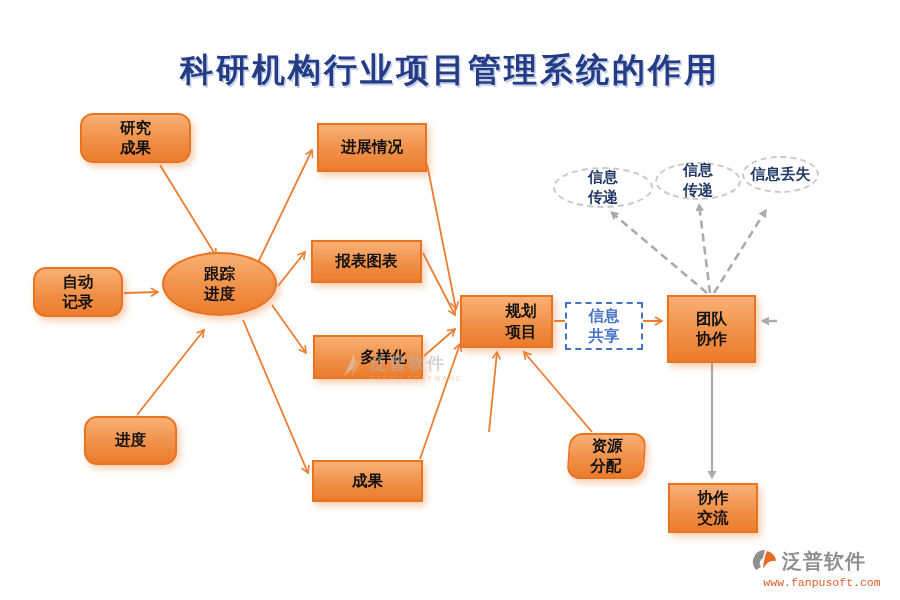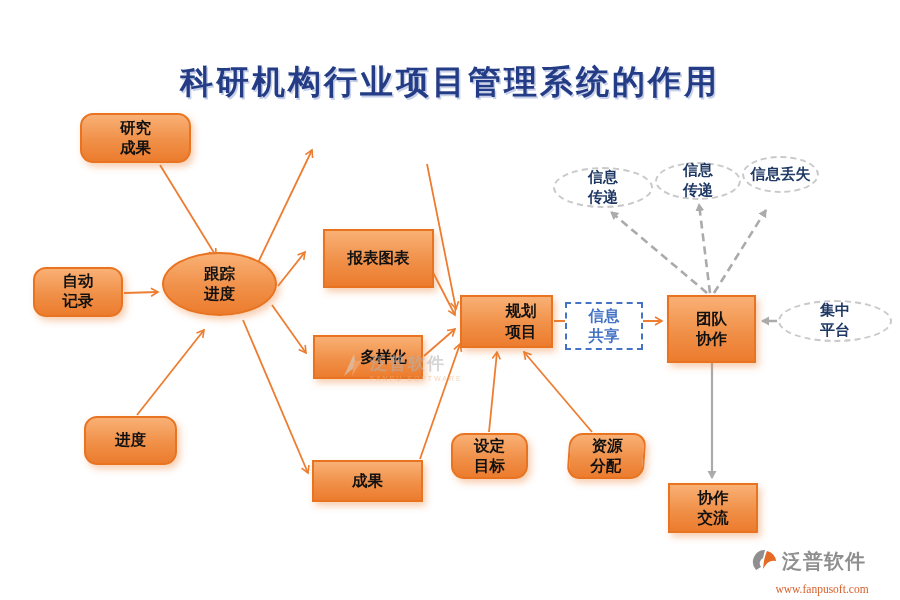--- a/index.html
+++ b/index.html
@@ -4,21 +4,20 @@
 <style>
   html,body{margin:0;padding:0;background:#ffffff;}
   #stage{
     position:relative;width:900px;height:600px;background:#ffffff;overflow:hidden;
     font-family:"Liberation Serif","DejaVu Serif",serif;
   }
   .title{
     position:absolute;left:0;top:48px;width:900px;text-align:center;
     font-size:33px;font-weight:bold;color:#233c85;letter-spacing:3px;
     text-shadow:1.5px 1.5px 0 rgba(130,150,205,0.45);
-    margin-top:12px;
   }
   .node{
     position:absolute;display:flex;align-items:center;justify-content:center;
     text-align:center;font-weight:bold;color:#111;font-size:15.5px;line-height:1.32;
     box-sizing:border-box;white-space:pre-line;
   }
   .ofill{
     background:linear-gradient(180deg,#f9b075 0%,#f09048 55%,#ec7c2e 100%);
     border:2px solid #e87421;
     box-shadow:3px 4px 7px rgba(237,125,49,0.38);
@@ -38,21 +37,21 @@
     opacity:0.55;pointer-events:none;
   }
   .wm-center .wm-txt{display:flex;flex-direction:column;}
   .wm-center .wm-cn{font-size:17px;font-weight:bold;color:#b3b3b3;letter-spacing:2px;}
   .wm-center .wm-en{font-size:7px;color:#f0b080;letter-spacing:2px;font-family:"Liberation Sans",sans-serif;}
   .logo{
     position:absolute;left:752px;top:548px;width:140px;display:flex;flex-wrap:wrap;
     align-items:center;
   }
   .logo .logo-cn{font-size:20px;font-weight:bold;color:#8f8f8f;letter-spacing:1px;}
-  .logo .logo-url{width:100%;text-align:center;font-size:11.5px;color:#d9602c;font-family:Liberation Serif, serif;margin-top:8px;}
+  .logo .logo-url{width:100%;text-align:center;font-size:11.5px;color:#d9602c;font-family:Liberation Mono, monospace;margin-top:1px;}
 </style>
 </head>
 <body>
 
 <div id="stage">
 
   <svg class="layer" width="900" height="600">
     <defs>
       <marker id="oarrow" markerWidth="11" markerHeight="11" refX="8" refY="5" orient="auto" markerUnits="userSpaceOnUse">
         <path d="M1,1 L8,5 L1,9" fill="none" stroke="#ed7d31" stroke-width="1.6"></path>
@@ -82,48 +81,45 @@
     <line x1="714" y1="293" x2="766" y2="210" stroke="#ababab" stroke-width="2.6" stroke-dasharray="8 5" marker-end="url(#garrow)"></line>
     <line x1="777" y1="321" x2="762" y2="321" stroke="#ababab" stroke-width="2.6" stroke-dasharray="8 5" marker-end="url(#garrow)"></line>
 
     <line x1="712" y1="350" x2="712" y2="478" stroke="#ababab" stroke-width="2.2" marker-end="url(#garrow)"></line>
   </svg>
 
   <div class="title">科研机构行业项目管理系统的作用</div>
 
   <div class="node ofill round" style="left:80px;top:113px;width:111px;height:50px;">研究
 成果</div>
-  <div class="node ofill round" style="left:33px;top:267px;width:90px;height:50px;font-family:Liberation Mono, monospace;">自动
+  <div class="node ofill round" style="left:33px;top:267px;width:90px;height:50px;">自动
 记录</div>
   <div class="node ofill ellipse" style="left:162px;top:252px;width:115px;height:64px;">跟踪
 进度</div>
   <div class="node ofill round" style="left:84px;top:416px;width:93px;height:49px;">进度</div>
 
-  <div class="node ofill" style="left:311px;top:229px;width:111px;height:59px;margin-left:12px;">报表图表</div>
+  <div class="node ofill" style="left:317px;top:123px;width:110px;height:49px;">进展情况</div>
+  <div class="node ofill" style="left:311px;top:240px;width:111px;height:43px;">报表图表</div>
   <div class="node ofill" style="left:313px;top:335px;width:110px;height:44px;padding-left:31px;">多样化</div>
   <div class="node ofill" style="left:312px;top:460px;width:111px;height:42px;">成果</div>
 
   <div class="node ofill" style="left:460px;top:295px;width:93px;height:53px;padding-left:29px;">规划
 项目</div>
   <div class="node dashed-blue" style="left:565px;top:302px;width:78px;height:48px;">信息
 共享</div>
   <div class="node ofill" style="left:667px;top:295px;width:89px;height:68px;">团队
 协作</div>
 
   <div class="node dashed-ellipse" style="left:553px;top:167px;width:100px;height:41px;">信息
 传递</div>
   <div class="node dashed-ellipse" style="left:655px;top:162px;width:86px;height:38px;">信息
 传递</div>
   <div class="node dashed-ellipse" style="left:742px;top:156px;width:77px;height:37px;">信息丢失</div>
 
-  <div class="node dashed-ellipse" style="left:778px;top:300px;width:114px;height:42px;">集中
-平台</div>
 
-  <div class="node ofill round" style="left:451px;top:433px;width:77px;height:46px;">设定
-目标</div>
   <div class="node ofill round" style="left:568px;top:433px;width:77px;height:46px;transform:skewX(-4deg);">资源
 分配</div>
   <div class="node ofill" style="left:668px;top:483px;width:90px;height:50px;">协作
 交流</div>
 
   <div class="wm-center">
     <svg width="26" height="28" viewBox="0 0 26 28">
       <path d="M4,24 L14,2 L16,14 Z" fill="#d8d8d8"></path>
       <path d="M14,10 L22,8 L12,24 Z" fill="#f4b183"></path>
     </svg>

